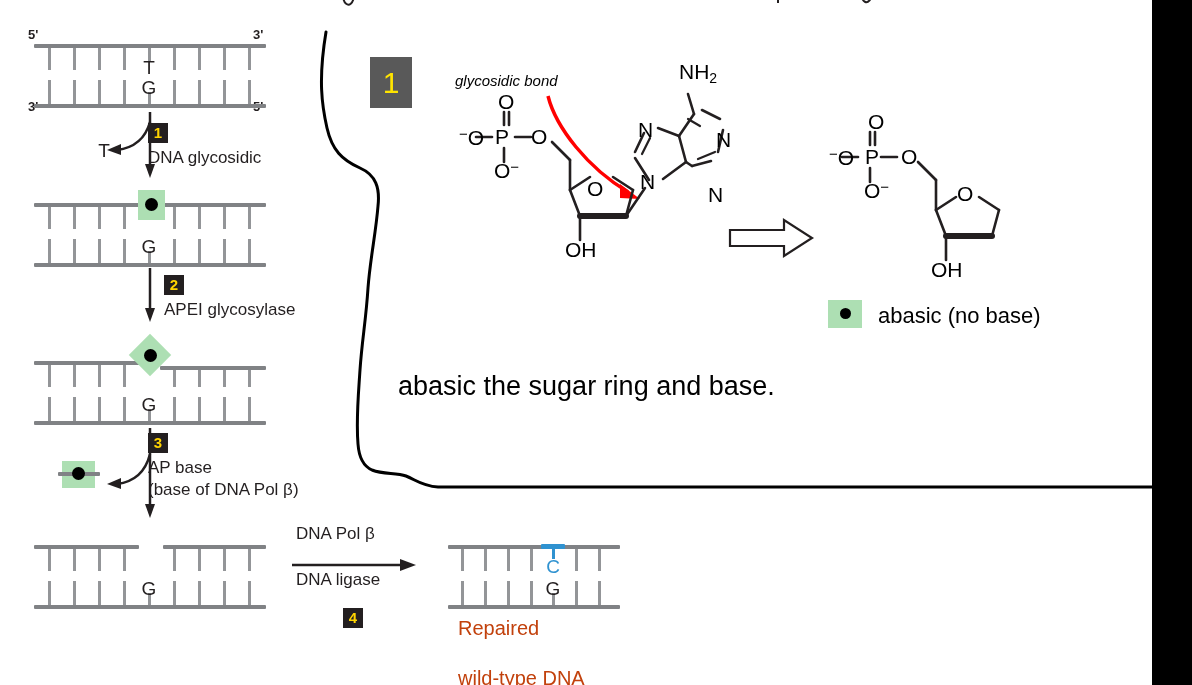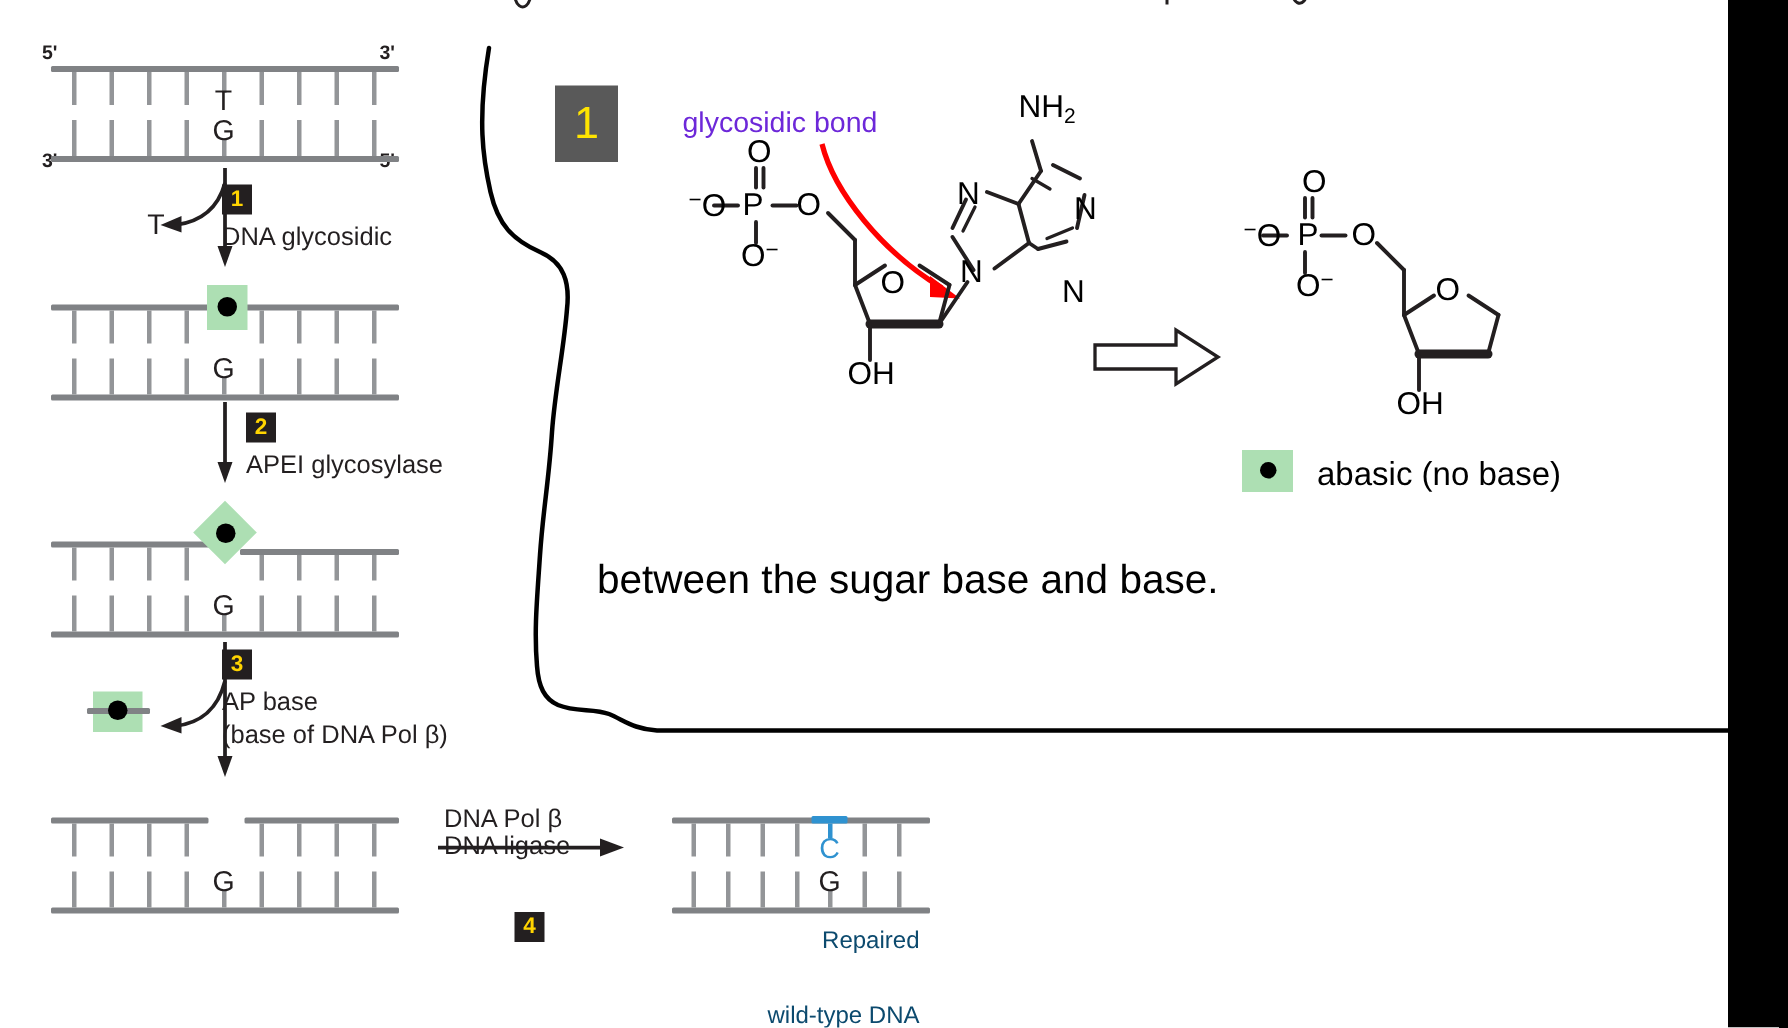--- a/index.html
+++ b/index.html
@@ -16,29 +16,29 @@
   .base{position:absolute;font-size:19px;line-height:19px;color:#231f20;
         font-family:"Liberation Sans",sans-serif;text-align:center;}
   .base.blue{color:#2f92d0;}
   .end-lbl{position:absolute;font-size:13px;font-weight:bold;color:#231f20;}
   .greenbox{position:absolute;background:#addfb3;}
   .dot{position:absolute;background:#000;border-radius:50%;}
   .stepbadge{position:absolute;background:#231f20;color:#ffd400;
              font-size:15px;font-weight:bold;text-align:center;
              line-height:20px;width:20px;height:20px;}
   .enzlabel{position:absolute;font-size:17px;color:#231f20;white-space:nowrap;}
-  .caption{position:absolute;font-size:16px;color:#0c4a6e;text-align:right;
+  .caption{position:absolute;font-size:20px;color:#c2410c;text-align:left;
            line-height:20px;white-space:nowrap;}
   
   #ov-badge{left:370px;top:57px;width:42px;height:51px;background:#595959;
             color:#ffe400;font-size:30px;line-height:51px;text-align:center;
             font-family:"Liberation Sans",sans-serif;}
   #ov-caption{left:398px;top:368px;font-size:27px;line-height:37px;color:#000;
               white-space:nowrap;}
-  #glyco-label{left:455px;top:72px;font-size:19px;color:#6d28d9;white-space:nowrap;}
+  #glyco-label{left:455px;top:72px;font-size:15px;color:#000000;white-space:nowrap;font-style:italic;}
   #legend-box{left:828px;top:300px;width:34px;height:28px;background:#addfb3;}
   #legend-dot{left:840px;top:308px;width:11px;height:11px;}
   #legend-text{left:878px;top:303px;font-size:22px;color:#000;white-space:nowrap;}
   .chem{position:absolute;font-family:"Liberation Sans",sans-serif;color:#000;}
   svg{overflow:visible;}
   #topink{left:330px;top:0;}
 </style>
 </head>
 <body>
 
@@ -178,26 +178,26 @@
     <div class="rung" style="left:173px;top:581px;height:24px;"></div>
     <div class="rung" style="left:198px;top:549px;height:22px;"></div>
     <div class="rung" style="left:198px;top:581px;height:24px;"></div>
     <div class="rung" style="left:223px;top:549px;height:22px;"></div>
     <div class="rung" style="left:223px;top:581px;height:24px;"></div>
     <div class="rung" style="left:248px;top:549px;height:22px;"></div>
     <div class="rung" style="left:248px;top:581px;height:24px;"></div>
   </div>
 
   <div>
-    <div class="enzlabel" style="left:296px;top:536px;">DNA Pol β</div>
+    <div class="enzlabel" style="left:296px;top:524px;">DNA Pol β</div>
     <svg class="abs" style="left:292px;top:557px;" width="128" height="18">
       <line x1="0" y1="8" x2="112" y2="8" stroke="#231f20" stroke-width="2.5"></line>
       <polygon points="124,8 108,2 108,14" fill="#231f20"></polygon>
     </svg>
-    <div class="enzlabel" style="left:296px;top:554px;">DNA ligase</div>
+    <div class="enzlabel" style="left:296px;top:570px;">DNA ligase</div>
     <div class="stepbadge" style="left:343px;top:608px;">4</div>
   </div>
 
   <div>
     <div class="strand" style="left:448px;top:545px;width:172px;"></div>
     <div class="strand blue" style="left:541px;top:544px;width:24px;height:5px;"></div>
     <div class="strand" style="left:448px;top:605px;width:172px;"></div>
     <div class="rung" style="left:461px;top:549px;height:22px;"></div>
     <div class="rung" style="left:461px;top:581px;height:24px;"></div>
     <div class="rung" style="left:484px;top:549px;height:22px;"></div>
@@ -324,18 +324,18 @@
   <div class="chem abs" style="left:868px;top:110px;font-size:21px;">O</div>
   <div class="chem abs" style="left:864px;top:178px;font-size:21px;"><span>O</span><span style="font-size:15px;vertical-align:6px;">−</span></div>
   <div class="chem abs" style="left:957px;top:182px;font-size:21px;">O</div>
   <div class="chem abs" style="left:931px;top:258px;font-size:21px;">OH</div>
 
   <div class="abs" id="legend-box"></div>
   <div class="dot abs" id="legend-dot"></div>
   <div class="abs" id="legend-text">abasic (no base)</div>
 
   <div class="abs" id="ov-caption">
-    <div>between the sugar base and base.</div>
+    <div>abasic the sugar ring and base.</div>
   </div>
 
   <div class="abs" id="right-band"></div>
 
 </div>
 
 </body></html>

